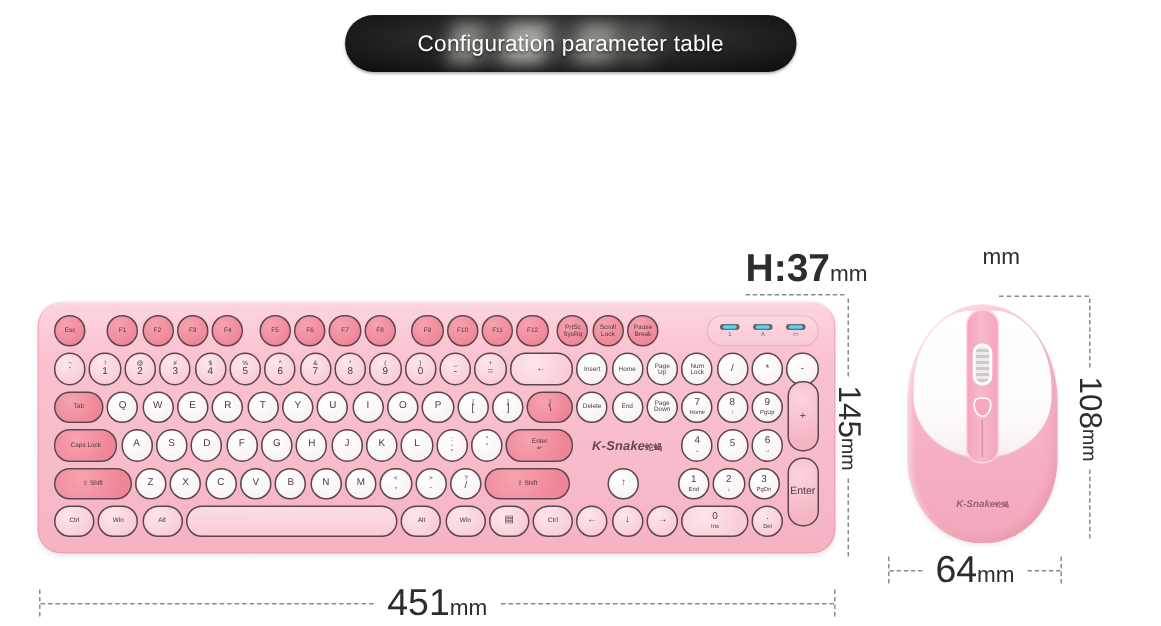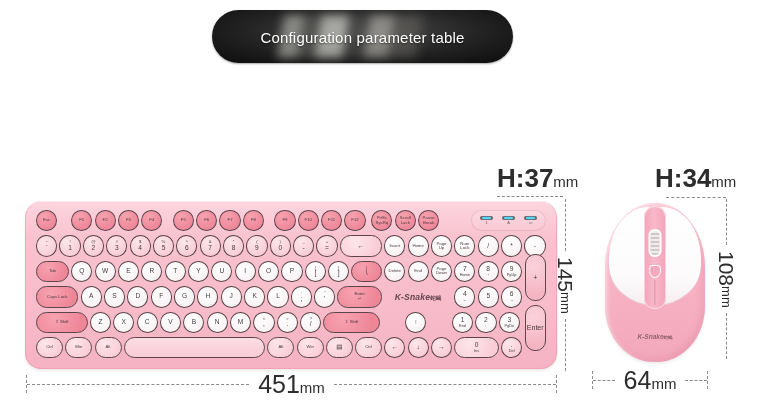--- a/index.html
+++ b/index.html
@@ -1,21 +1,21 @@
 <!DOCTYPE html>
 <html><head>
 <meta charset="utf-8">
 <style>
   * { margin:0; padding:0; box-sizing:border-box; }
   html,body { background:#fff; }
   .stage{ position:relative; width:774px; height:417px; background:#fff; overflow:hidden;
           font-family:"Liberation Sans", sans-serif; color:#2d2d2d; }
 
   
-  .banner{ position:absolute; left:212px; top:10px; width:301px; height:53px;
+  .banner{ position:absolute; left:230px; top:10px; width:301px; height:38px;
            border-radius:27px; overflow:hidden;
            background:radial-gradient(ellipse at 50% 40%, #4c4c4c 0%, #232323 55%, #0b0b0b 100%);
            box-shadow:0 1px 2px rgba(0,0,0,.35); }
   .banner-photo{ position:absolute; left:58px; right:70px; top:5px; bottom:5px; filter:blur(5px); opacity:.85;
            background:linear-gradient(100deg, rgba(0,0,0,0) 0 6%, rgba(205,205,198,.65) 10% 18%,
             rgba(110,110,105,.55) 20% 28%, rgba(235,235,228,.7) 30% 43%,
             rgba(80,80,78,.55) 45% 55%, rgba(210,208,200,.6) 57% 68%,
             rgba(120,118,112,.5) 70% 82%, rgba(0,0,0,0) 88%); }
   .banner-title{ position:absolute; left:0; right:0; top:50%; transform:translateY(-46%);
            text-align:center; color:#fff; font-size:15px; letter-spacing:.2px;
@@ -509,33 +509,32 @@
       <span class="u">mm</span>
   </div>
   <div class="dash-h" style="left:497px; top:196px; width:66px;"></div>
 
   <div class="vmeasure" style="left:552px; top:199px; height:172px;">
     <div class="vd"></div>
     <div class="vt"><span class="v">145</span><span class="u">mm</span></div>
     <div class="vd"></div>
   </div>
 
-  <div class="hmeasure" style="left:26px; top:373px; width:531px; height:22px;">
+  <div class="hmeasure" style="left:26px; top:391px; width:531px; height:22px;">
     <div class="tick"></div>
     <div class="hd"></div>
     <div class="ht">
         <span class="v">451</span>
         <span class="u">mm</span>
       </div>
     <div class="hd"></div>
     <div class="tick"></div>
   </div>
 
   <div class="hlabel" style="left:655px; top:163px;">
-    <span class="v">H:34</span>
       <span class="u">mm</span>
   </div>
   <div class="dash-h" style="left:666px; top:197px; width:60px;"></div>
 
   <div class="vmeasure" style="left:713px; top:199px; height:160px;">
     <div class="vd"></div>
     <div class="vt"><span class="v">108</span><span class="u">mm</span></div>
     <div class="vd"></div>
   </div>
 

